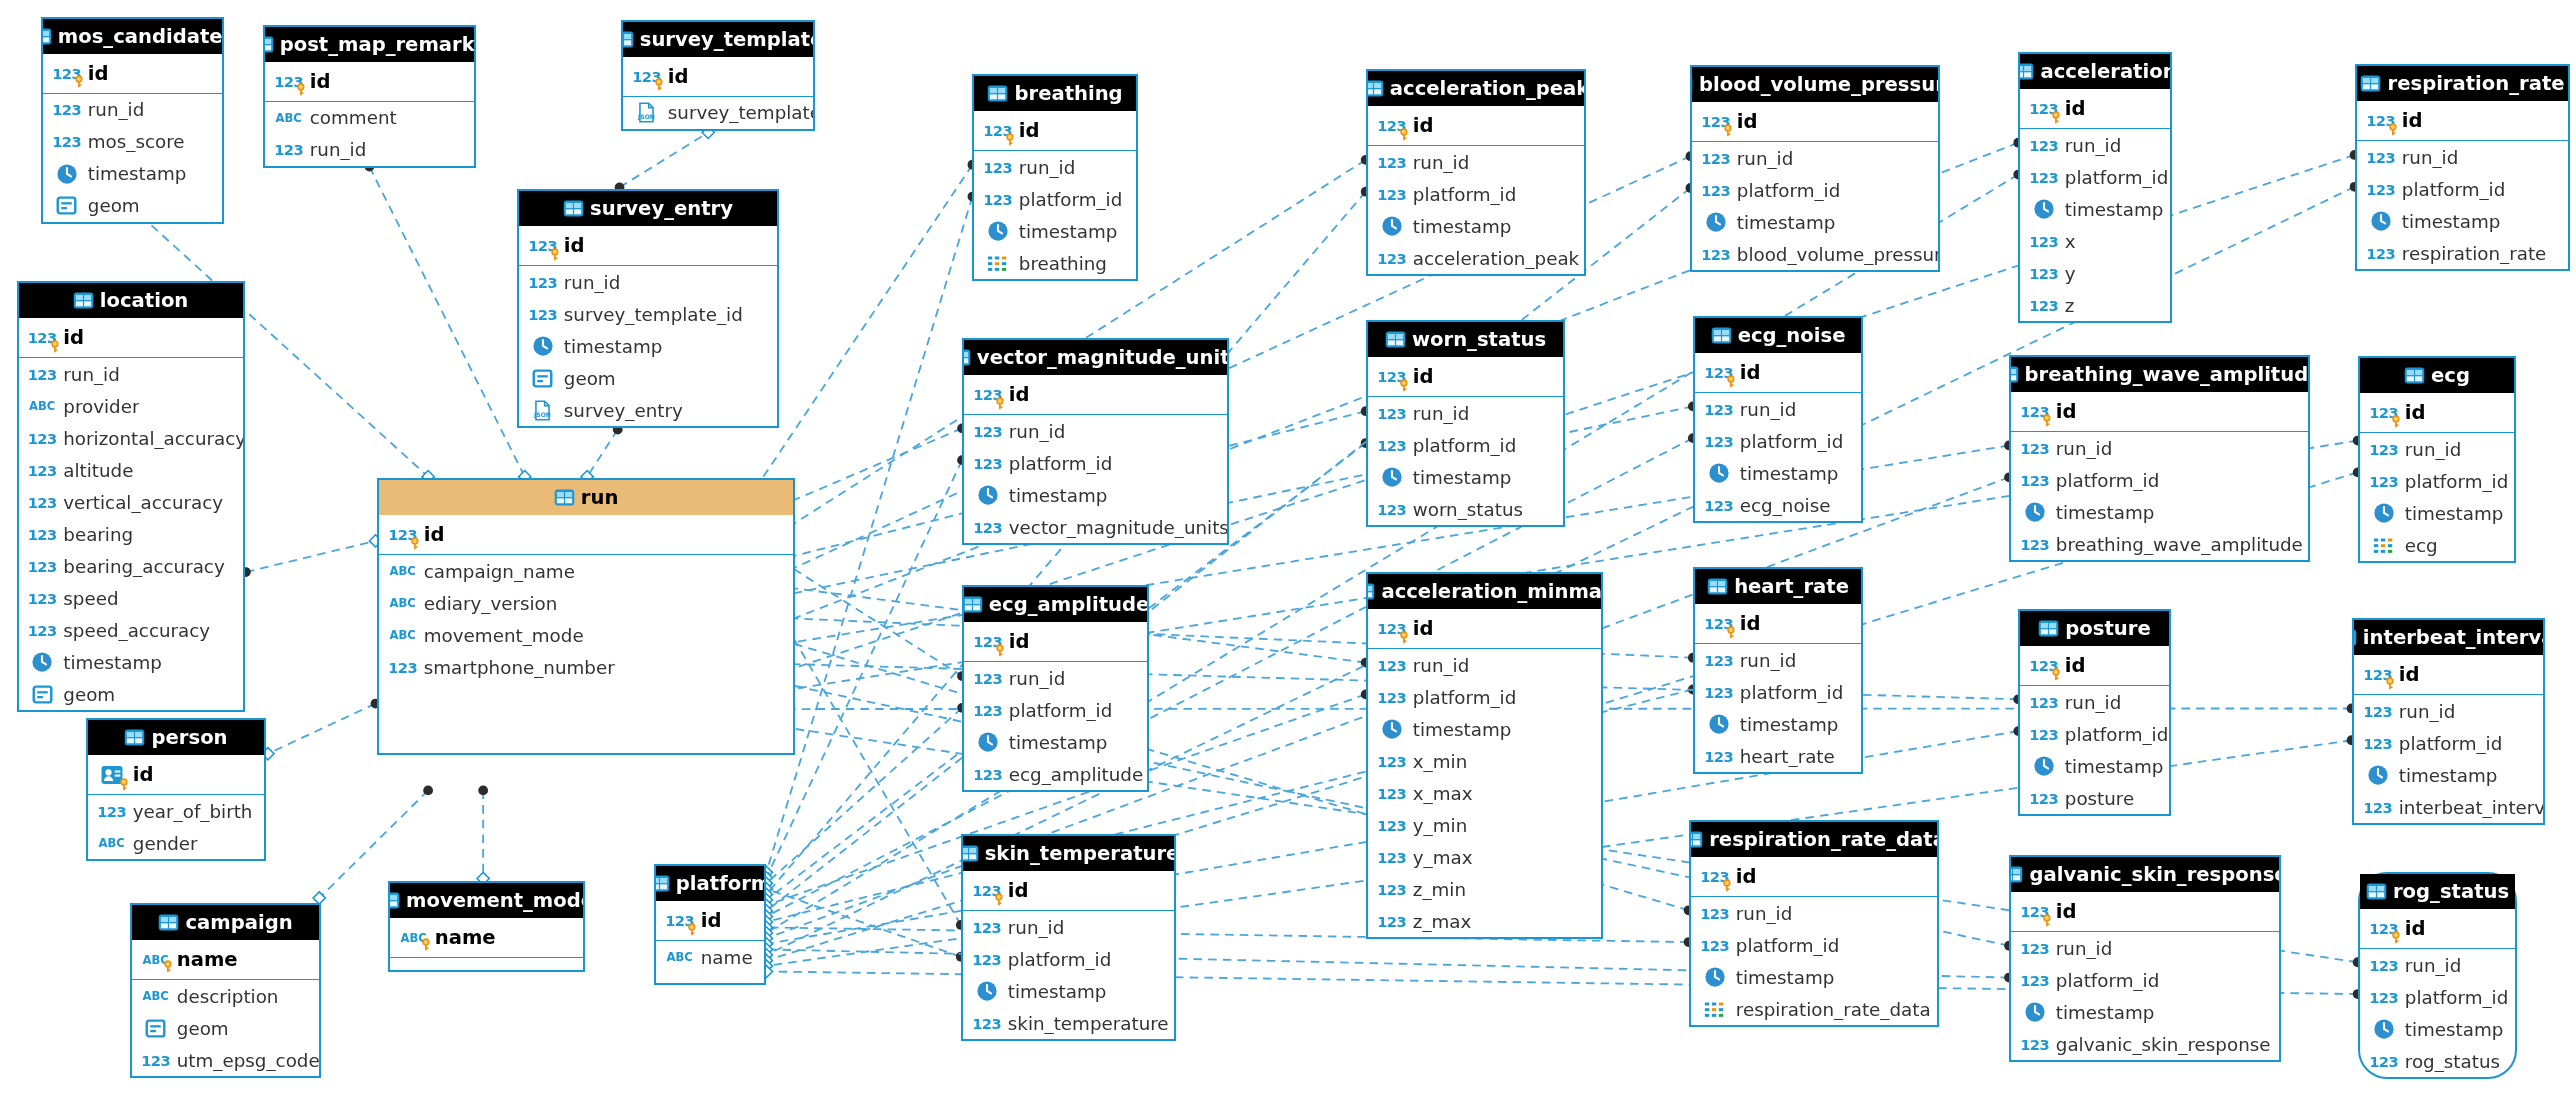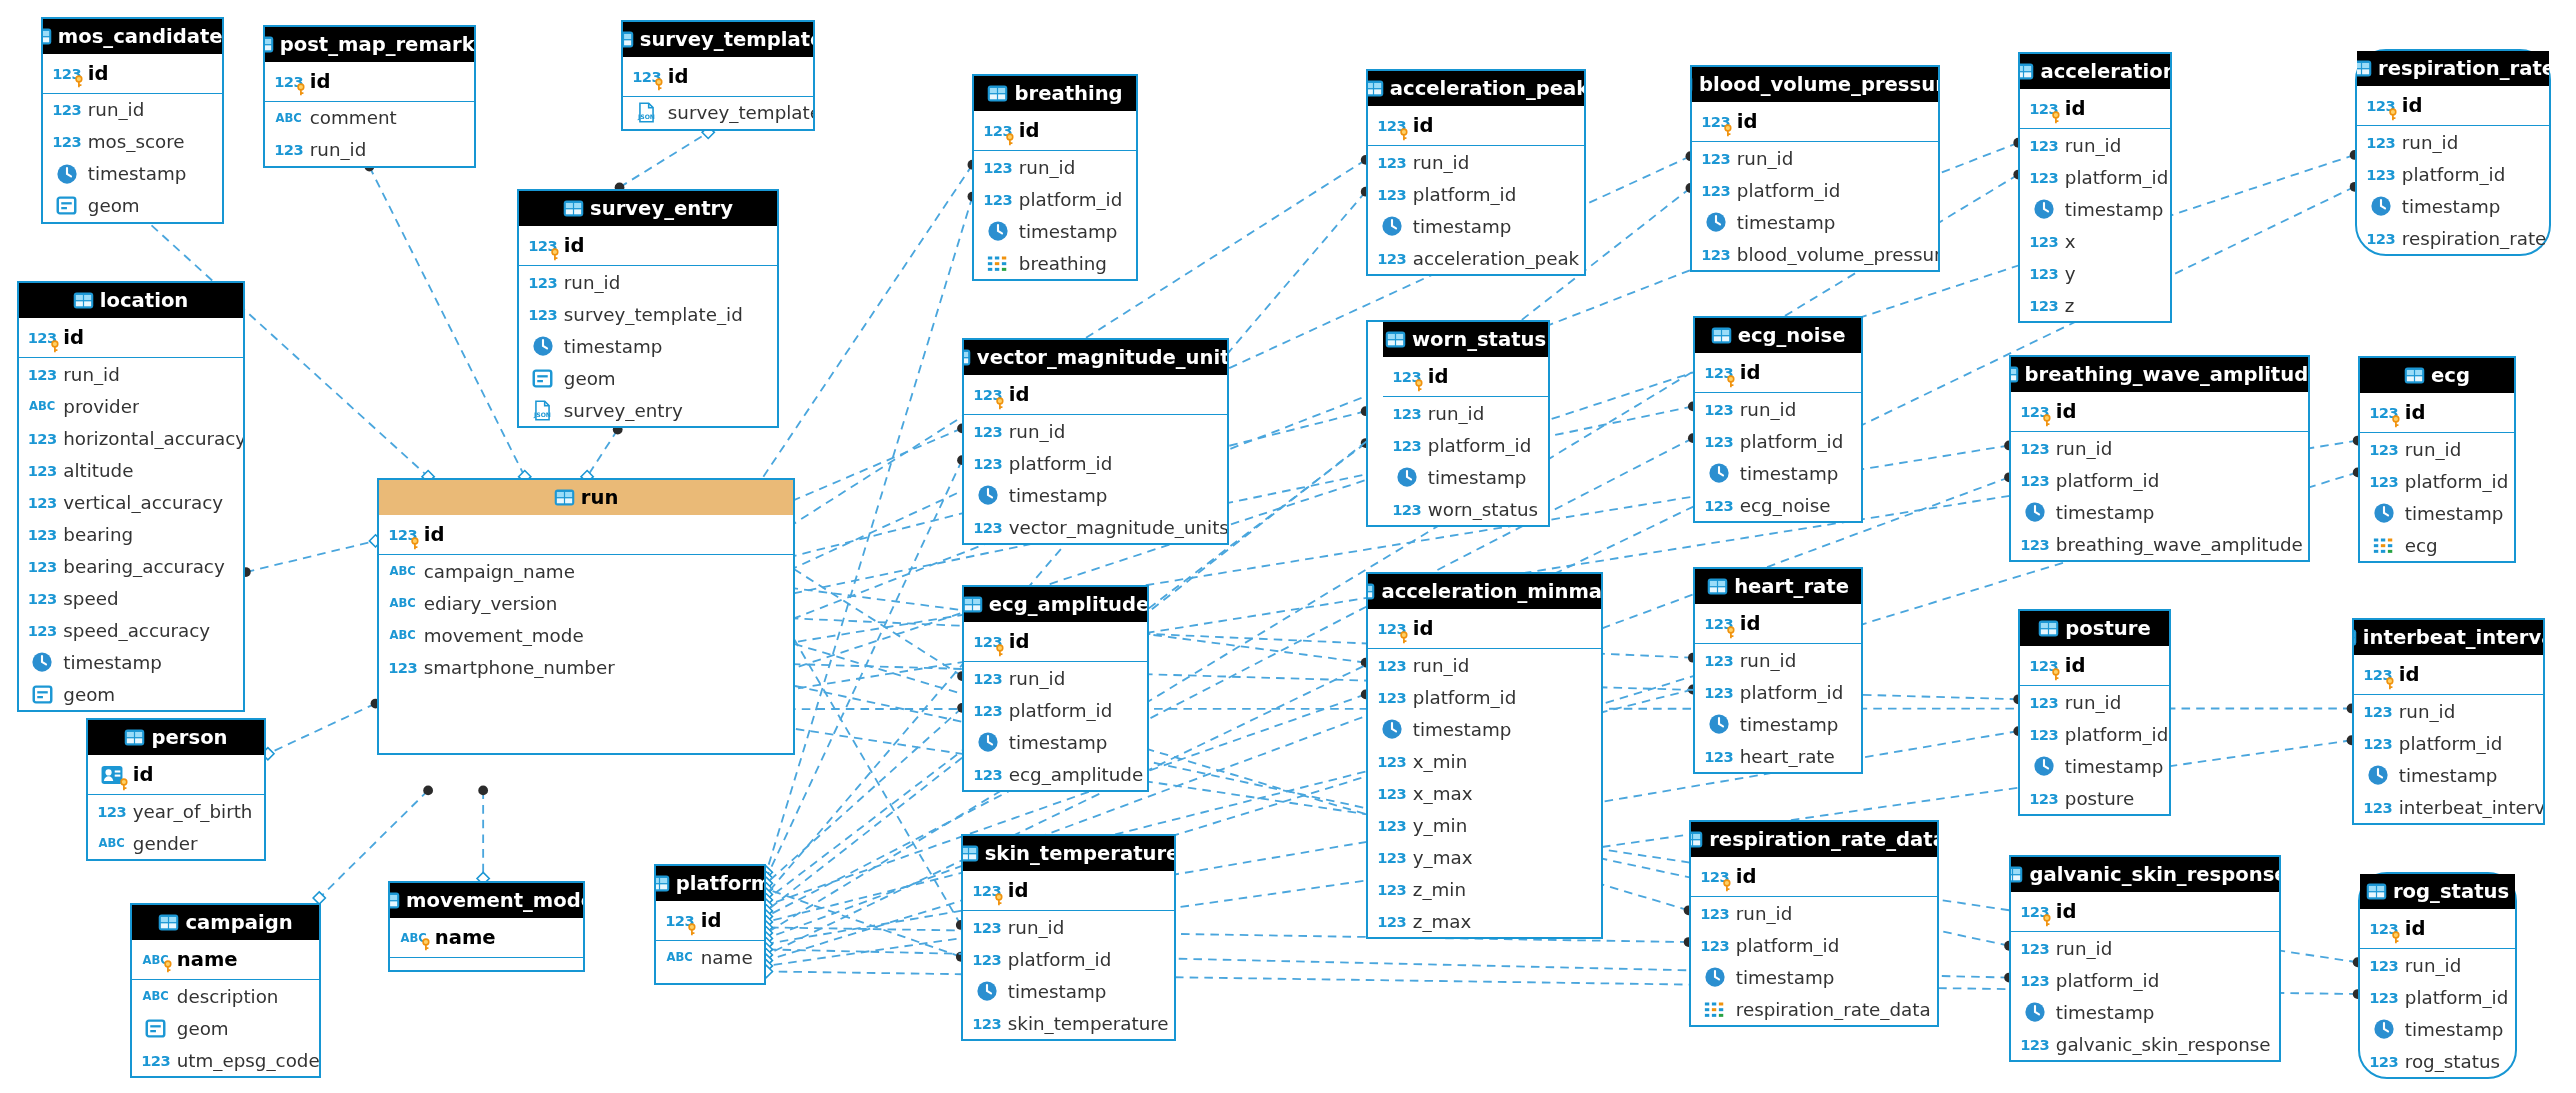--- a/index.html
+++ b/index.html
@@ -872,21 +872,21 @@
         </span>
         <span class="lbl">timestamp</span>
       </div>
       <div class="row">
         <span class="ic">
           <span class="typetxt">123</span>
         </span>
         <span class="lbl">acceleration_peak</span>
       </div>
     </div>
-    <div class="tbl" style="left: 1366px; top: 320px; width: 184px; padding-left: 15px;">
+    <div class="tbl" style="left: 1366px; top: 320px; width: 199px;">
       <div class="hd">
         <span style="line-height: 0;"><svg viewBox="0 0 24 20" width="21" height="17">
             <rect x="0.5" y="0.5" width="23" height="19" rx="3.5" fill="#1c97d4"></rect>
             <rect x="3" y="3.5" width="8.3" height="6" fill="#9adcf8"></rect>
             <rect x="12.7" y="3.5" width="8.3" height="6" fill="#9adcf8"></rect>
             <rect x="3" y="11" width="8.3" height="5.8" fill="#e8f7fe"></rect>
             <rect x="12.7" y="11" width="8.3" height="5.8" fill="#e8f7fe"></rect>
           </svg></span>
         <span>worn_status</span>
       </div>
@@ -1416,21 +1416,21 @@
         </span>
         <span class="lbl">timestamp</span>
       </div>
       <div class="row">
         <span class="ic">
           <span class="typetxt">123</span>
         </span>
         <span class="lbl">galvanic_skin_response</span>
       </div>
     </div>
-    <div class="tbl" style="left: 2355px; top: 49px; width: 196px; border-radius: 31px;">
+    <div class="tbl" style="left: 2355px; top: 64px; width: 215px;">
       <div class="hd">
         <span style="line-height: 0;"><svg viewBox="0 0 24 20" width="21" height="17">
             <rect x="0.5" y="0.5" width="23" height="19" rx="3.5" fill="#1c97d4"></rect>
             <rect x="3" y="3.5" width="8.3" height="6" fill="#9adcf8"></rect>
             <rect x="12.7" y="3.5" width="8.3" height="6" fill="#9adcf8"></rect>
             <rect x="3" y="11" width="8.3" height="5.8" fill="#e8f7fe"></rect>
             <rect x="12.7" y="11" width="8.3" height="5.8" fill="#e8f7fe"></rect>
           </svg></span>
         <span>respiration_rate</span>
       </div>

